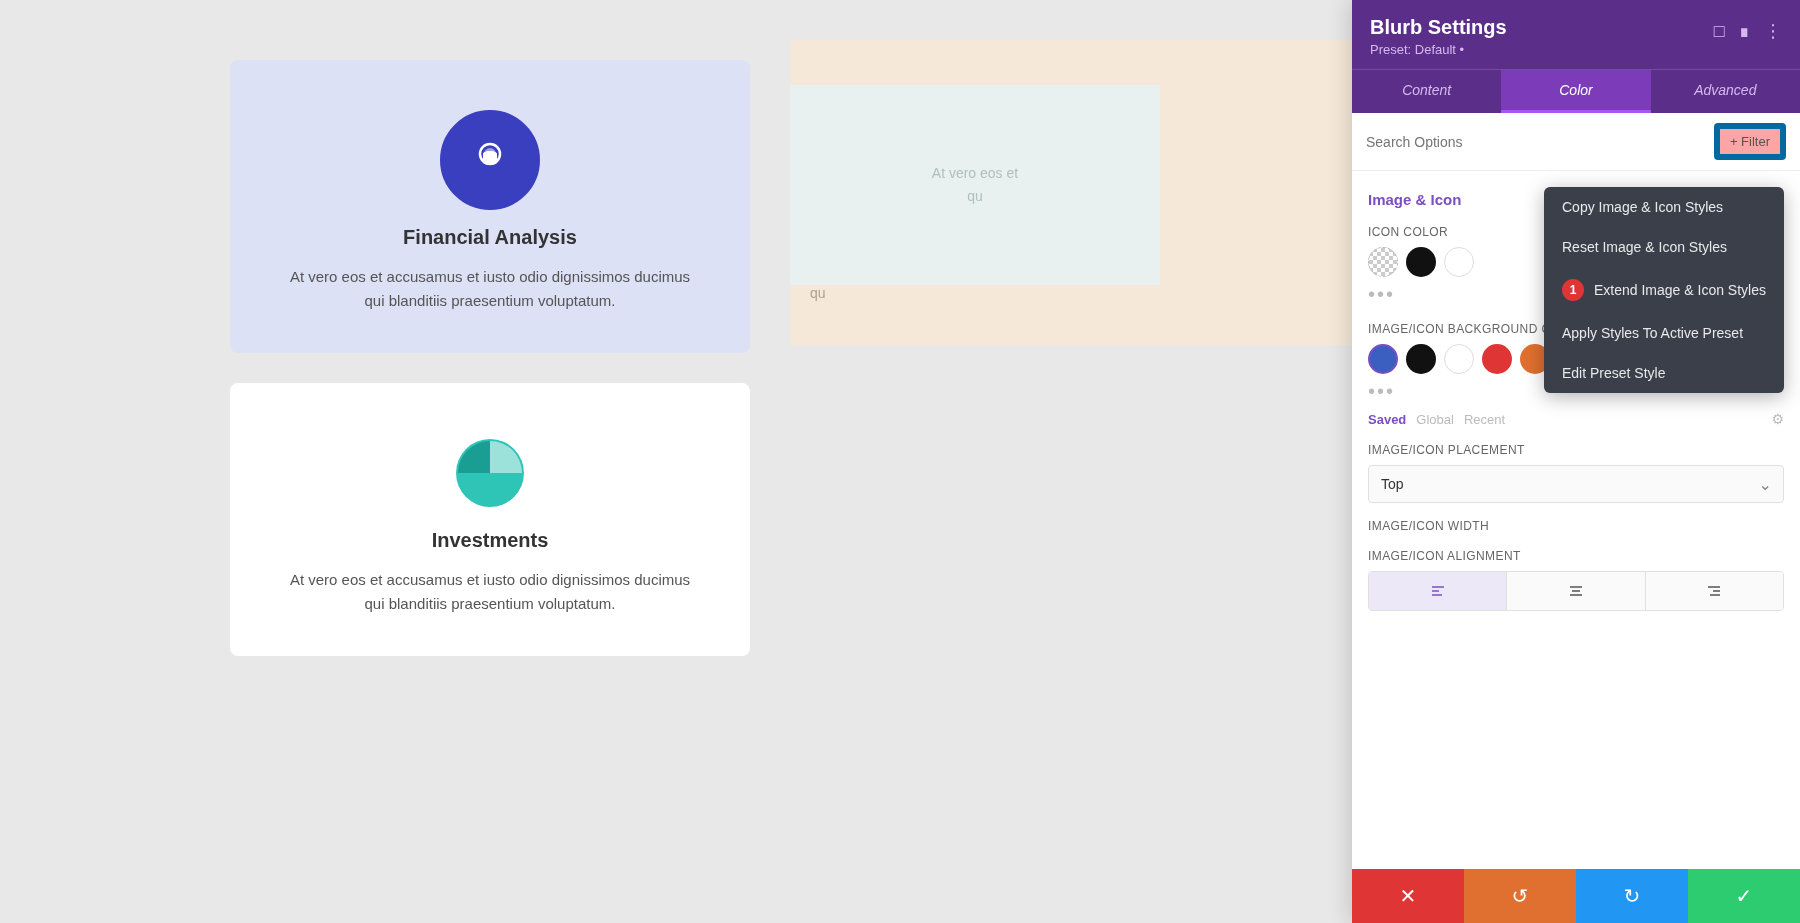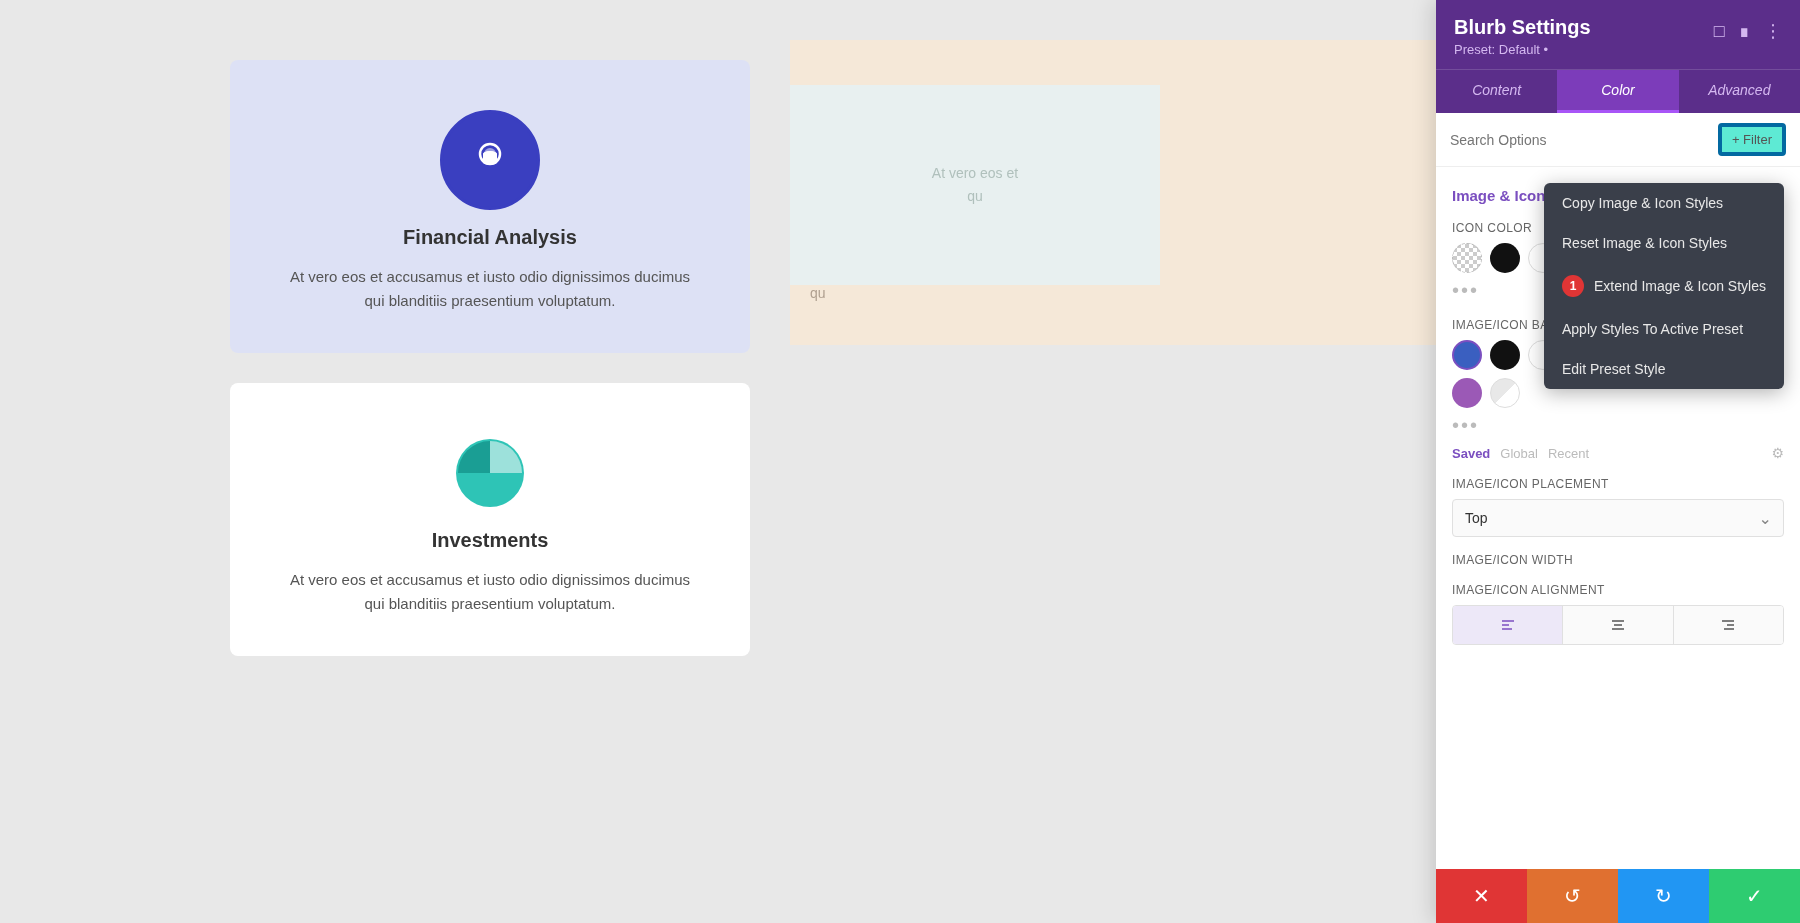--- a/index.html
+++ b/index.html
@@ -86,21 +86,21 @@
       line-height: 1.6;
       max-width: 200px;
       margin-top: 180px;
     }
 
     
     .settings-panel {
       position: absolute;
       top: 0;
       right: 0;
-      width: 364px;
+      width: 448px;
       height: 923px;
       background: #fff;
       box-shadow: -4px 0 20px rgba(0,0,0,0.15);
       display: flex;
       flex-direction: column;
       overflow: hidden;
     }
 
     .panel-header {
       background: #5b2e8a;
@@ -175,22 +175,22 @@
     .panel-search input {
       flex: 1;
       border: none;
       outline: none;
       font-size: 14px;
       color: #555;
       background: transparent;
     }
 
     .filter-btn {
-      background: #5eead4;
-      border: 4px solid #0369a1;
+      background: #fca5a5;
+      border: 6px solid #0369a1;
       border-radius: 4px;
       padding: 5px 10px;
       font-size: 13px;
       color: #555;
       cursor: pointer;
       white-space: nowrap;
     }
 
     
     .panel-body {

